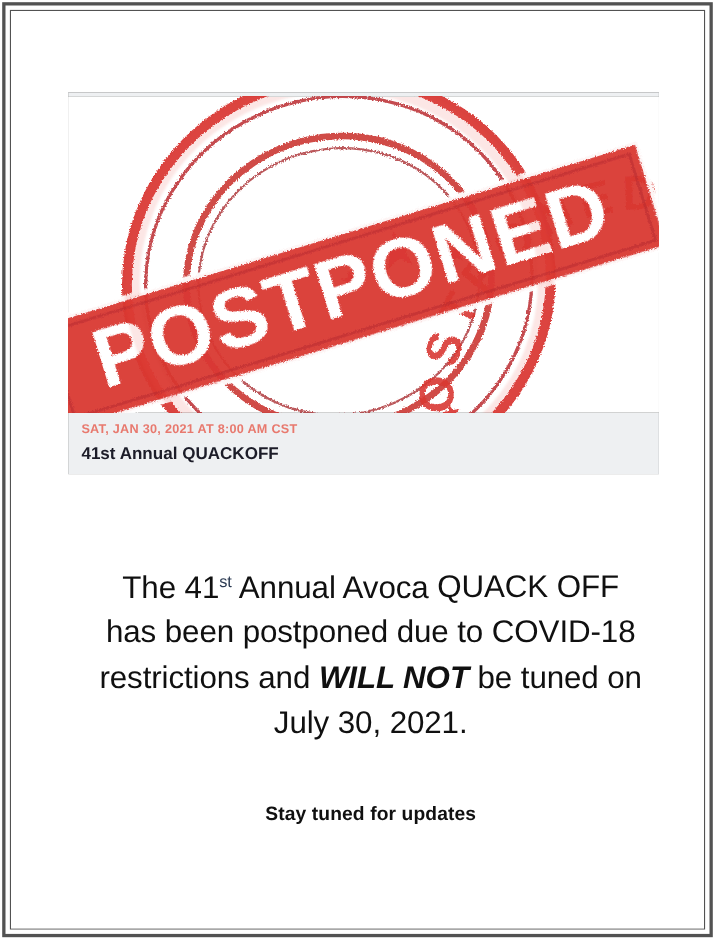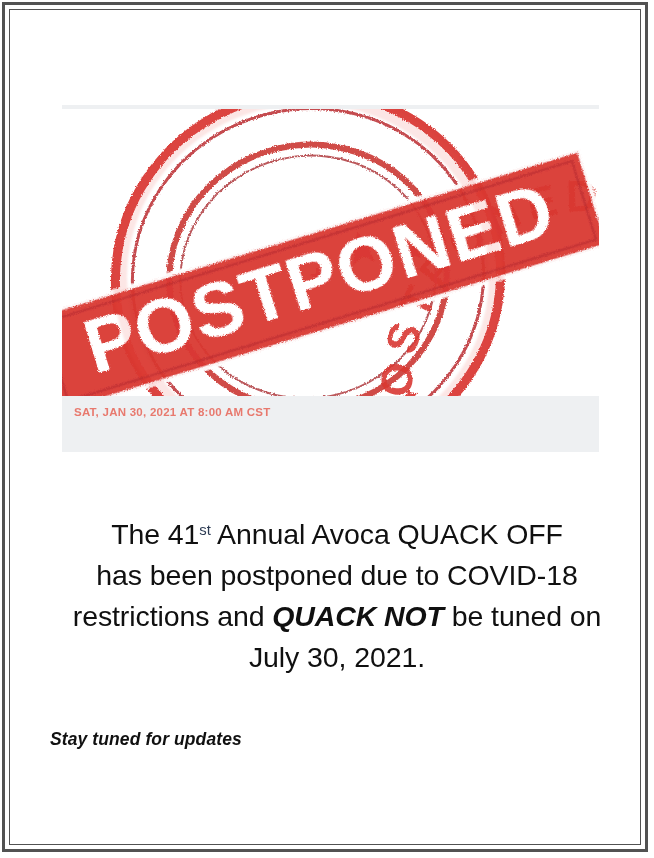--- a/index.html
+++ b/index.html
@@ -42,21 +42,21 @@
     top: 0;
     right: 0;
     bottom: 0;
     background: #ffffff;
   }
 
   
   .event-card {
     position: absolute;
     left: 52px;
-    top: 95px;
+    top: 74px;
     width: 537px;
     background: #404040;
   }
   .card-toprule {
     height: 4px;
     background: #eef0f2;
     width: 100%;
   }
 
   
@@ -126,23 +126,23 @@
   .announcement .boldital {
     font-weight: bold;
     font-style: italic;
   }
 
   .stay-tuned {
     position: absolute;
     left: 40px;
     top: 719px;
     width: 574px;
+    text-align: center;
     color: #101010;
     font-size: 17.5px;
-    font-style: italic;
     font-weight: bold;
     letter-spacing: 0.1px;
   }
 </style>
 </head>
 <body>
 
 <div class="page-frame">
   <div class="page-frame-inner">
     <div class="page-body">
@@ -212,30 +212,31 @@
             </g>
 
             <g clip-path="url(#frameClip)" opacity="0.14" filter="url(#soft)">
               <ellipse cx="246" cy="168" rx="188" ry="180" fill="none" stroke="#e8524a" stroke-width="14"></ellipse>
             </g>
           </svg>
         </div>
 
         <div class="info-bar">
           <div class="info-date">SAT, JAN 30, 2021 AT 8:00 AM CST</div>
+          <div class="info-title">41st Annual QUACKOFF</div>
         </div>
 
       </div>
 
       <div class="announcement">
         <div><span>The 41</span><span class="sup">st</span><span> Annual Avoca </span><span class="bold">QUACK OFF</span></div>
 
         <div>has been postponed due to COVID-18</div>
 
-        <div><span>restrictions and </span><span class="boldital">QUACK NOT</span><span> be tuned on</span></div>
+        <div><span>restrictions and </span><span class="boldital">WILL NOT</span><span> be tuned on</span></div>
 
         <div>July 30, 2021.</div>
       </div>
 
       <div class="stay-tuned">Stay tuned for updates</div>
 
     </div>
   </div>
 </div>
 

